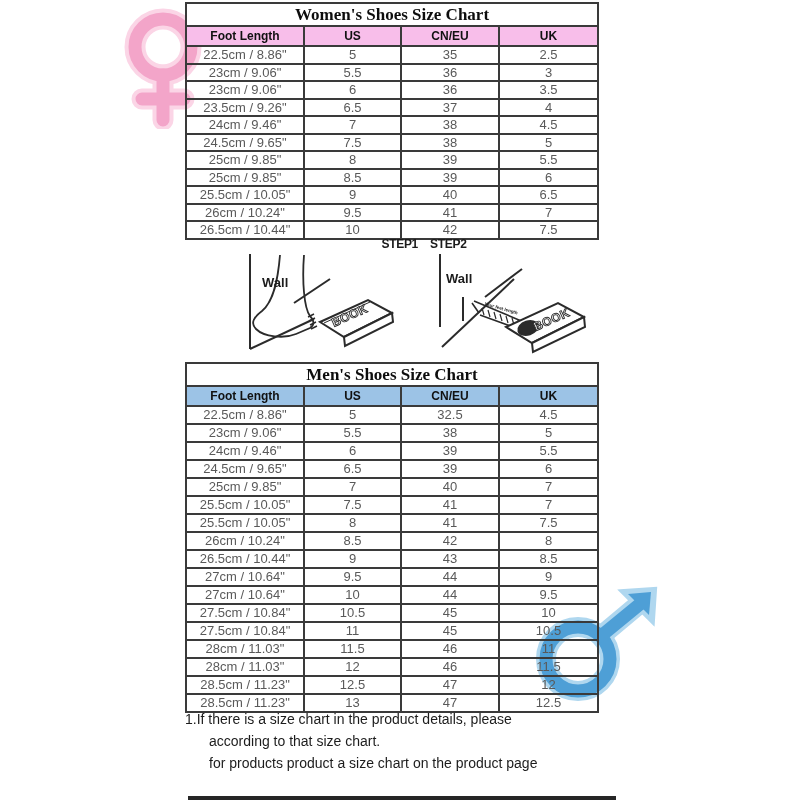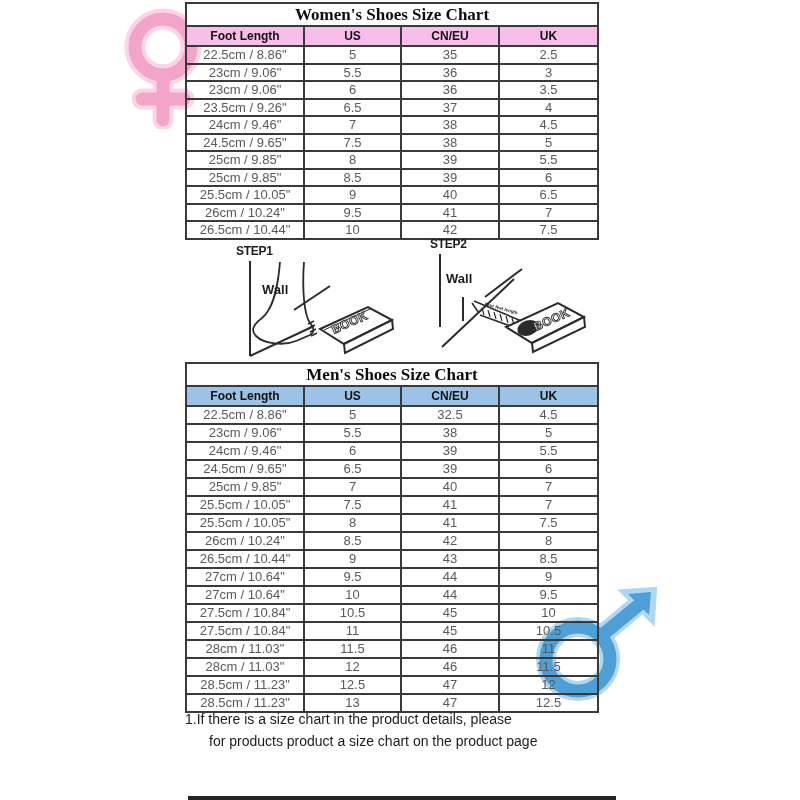--- a/index.html
+++ b/index.html
@@ -22,21 +22,21 @@
               color:#0d0d0d;height:21px;background:#ffffff;letter-spacing:0px;}
   th.col-header{font-size:12px;font-weight:bold;color:#111;height:18px;}
   table.chart td{font-size:13px;color:#595959;}
   table.women td{height:15.5px;line-height:15.5px;}
   table.men td{height:16px;line-height:16px;}
   col.col-foot{width:118px;} col.col-us{width:97px;}
   col.col-cneu{width:98px;} col.col-uk{width:99px;}
 
   
   .step{position:absolute;z-index:2;width:182px;height:122px;}
-  .step-1{left:236px;top:244px;}
+  .step-1{left:236px;top:237px;text-align:right;}
   .step-2{left:430px;top:237px;}
   .step-label{font-size:12px;font-weight:bold;color:#1c1c1c;letter-spacing:-0.3px;
               height:14px;line-height:14px;}
   .step svg{display:block;}
 
   
   .notes{position:absolute;left:185px;top:708px;width:450px;z-index:2;
          font-size:14px;color:#1c1c1c;line-height:22px;}
   .note-line{white-space:nowrap;}
   .note-cont{padding-left:24px;}
@@ -320,18 +320,19 @@
           <td>28.5cm / 11.23"</td>
           <td>13</td>
           <td>47</td>
           <td>12.5</td>
         </tr>
       </tbody>
     </table>
 
   <div class="notes">
     <div class="note-line">1.If there is a size chart in the product details, please</div>
+    <div class="note-line note-cont">according to that size chart.</div>
     <div class="note-line note-cont">for products product a size chart on the product page</div>
   </div>
 
   <div class="bottom-bar"></div>
 
 </div>
 
 </body></html>

